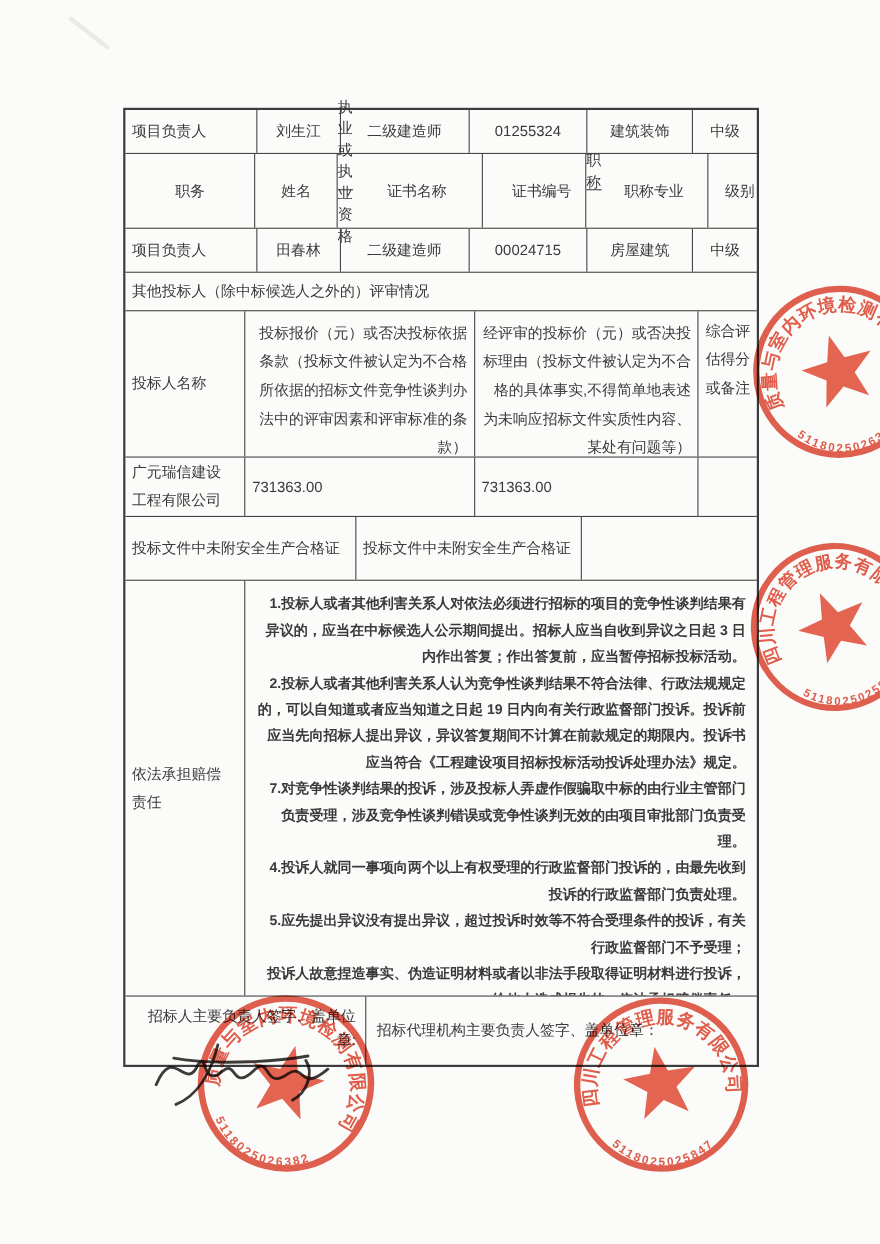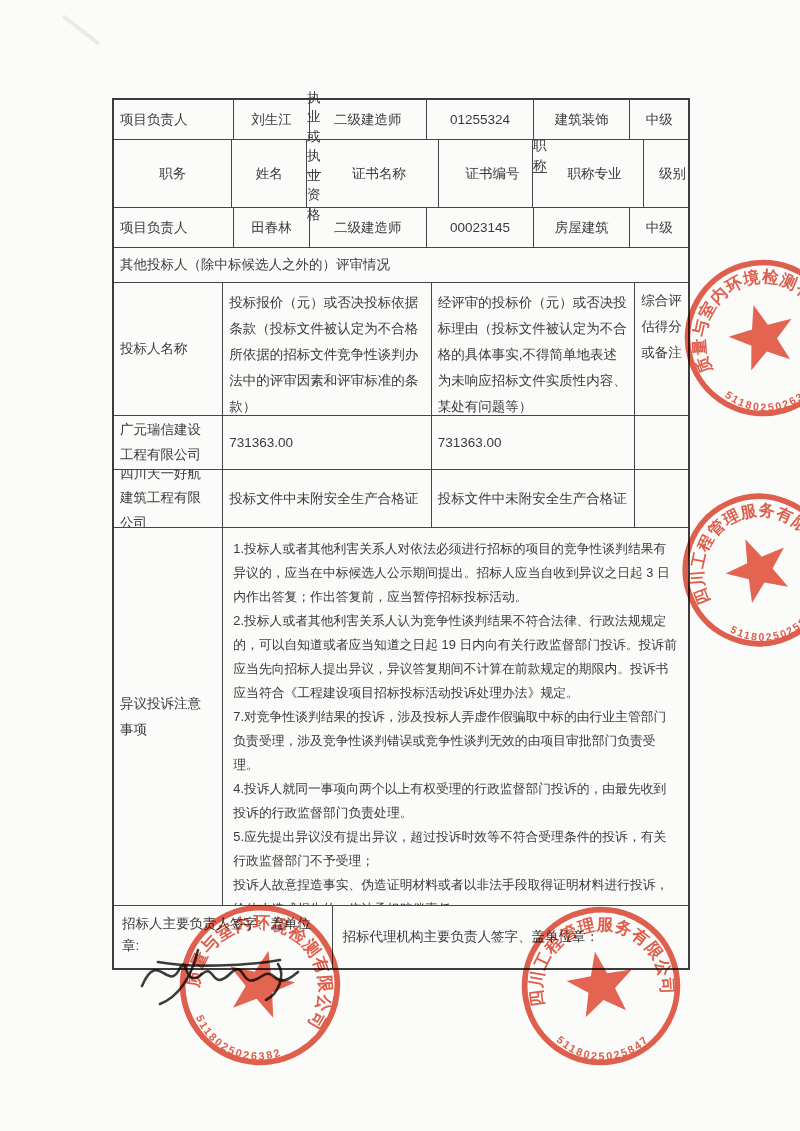--- a/index.html
+++ b/index.html
@@ -18,27 +18,27 @@
     position:absolute;left:112px;top:98px;width:578px;
     border:2.5px solid #3c3c3c;box-sizing:border-box;background:transparent;
     font-size:13.5px;line-height:1.45;
   }
   .row{display:flex;border-bottom:1.5px solid #464646;box-sizing:border-box;}
   .row:last-child{border-bottom:none;}
   .c{box-sizing:border-box;border-right:1.5px solid #464646;
      display:flex;align-items:center;padding:12px 6px;overflow:hidden;}
   .c:last-child{border-right:none;}
   .c.center{justify-content:center;text-align:center;}
-  .c.block{display:block;align-items:flex-start;}
+  .c.block{display:block;align-items:flex-start;text-align:right;}
   .grp{display:flex;box-sizing:border-box;border-right:1.5px solid #464646;padding:0;}
   .grp .sub-top{display:flex;align-items:center;justify-content:center;
      border-bottom:1.5px solid #464646;box-sizing:border-box;}
   .grp .sub-bot{display:flex;flex:1;}
   .grp .sub-bot .c{height:100%;}
-  .notes p{margin:0;line-height:24px;font-size:12.8px;}
+  .notes p{margin:0;line-height:24px;font-size:12.8px;font-weight:bold;}
   .wrap-hdr{line-height:26px;padding-top:7px;font-size:13.5px;}
   .score-hdr{line-height:26px;padding-top:5px;font-size:13.5px;}
   .sig-label{line-height:22px;}
 
   
   .stamp{position:absolute;mix-blend-mode:multiply;opacity:.88;}
   .stamp .ring{fill:none;stroke:#e04a36;stroke-width:7px;}
   .stamp .star{fill:#e4503a;}
   .stamp .arc{font-size:20px;font-weight:bold;letter-spacing:1px;fill:#df4732;
       font-family:"Liberation Sans","DejaVu Sans",sans-serif;}
@@ -80,21 +80,21 @@
         <div class="c center" style="width:97px">职称专业</div>
         <div class="c center" style="width:58px;border-right:none">级别</div>
       </div>
     </div>
   </div>
 
   <div class="row" style="height:40px">
     <div class="c" style="width:121px">项目负责人</div>
     <div class="c center" style="width:76px">田春林</div>
     <div class="c center" style="width:118px">二级建造师</div>
-    <div class="c center" style="width:108px">00023145</div>
+    <div class="c center" style="width:108px">00024715</div>
     <div class="c center" style="width:97px">房屋建筑</div>
     <div class="c center" style="width:58px">中级</div>
   </div>
 
   <div class="row" style="height:35px">
     <div class="c" style="width:578px">其他投标人（除中标候选人之外的）评审情况</div>
   </div>
 
   <div class="row" style="height:133px">
     <div class="c" style="width:110px">投标人名称</div>
@@ -104,28 +104,27 @@
   </div>
 
   <div class="row" style="height:54px">
     <div class="c" style="width:110px;line-height:1.8;padding-right:10px">广元瑞信建设工程有限公司</div>
     <div class="c" style="width:210px">731363.00</div>
     <div class="c" style="width:205px">731363.00</div>
     <div class="c" style="width:53px"></div>
   </div>
 
   <div class="row" style="height:58px">
-    <div class="c" style="width:110px;line-height:1.8;padding-right:10px">四川天一好航建筑工程有限公司</div>
     <div class="c" style="width:210px">投标文件中未附安全生产合格证</div>
     <div class="c" style="width:205px;line-height:1.9">投标文件中未附安全生产合格证</div>
     <div class="c" style="width:53px"></div>
   </div>
 
   <div class="row" style="height:378px">
-    <div class="c" style="width:110px;line-height:1.9;padding-right:10px">异议投诉注意事项</div>
+    <div class="c" style="width:110px;line-height:1.9;padding-right:10px">依法承担赔偿责任</div>
     <div class="c block notes" style="width:468px;padding:9px 10px">
       <p>1.投标人或者其他利害关系人对依法必须进行招标的项目的竞争性谈判结果有异议的，应当在中标候选人公示期间提出。招标人应当自收到异议之日起 3 日内作出答复；作出答复前，应当暂停招标投标活动。</p>
       <p>2.投标人或者其他利害关系人认为竞争性谈判结果不符合法律、行政法规规定的，可以自知道或者应当知道之日起 19 日内向有关行政监督部门投诉。投诉前应当先向招标人提出异议，异议答复期间不计算在前款规定的期限内。投诉书应当符合《工程建设项目招标投标活动投诉处理办法》规定。</p>
       <p>7.对竞争性谈判结果的投诉，涉及投标人弄虚作假骗取中标的由行业主管部门负责受理，涉及竞争性谈判错误或竞争性谈判无效的由项目审批部门负责受理。</p>
       <p>4.投诉人就同一事项向两个以上有权受理的行政监督部门投诉的，由最先收到投诉的行政监督部门负责处理。</p>
       <p>5.应先提出异议没有提出异议，超过投诉时效等不符合受理条件的投诉，有关行政监督部门不予受理；</p>
       <p>投诉人故意捏造事实、伪造证明材料或者以非法手段取得证明材料进行投诉，给他人造成损失的，依法承担赔偿责任。</p>
     </div>
   </div>
 

